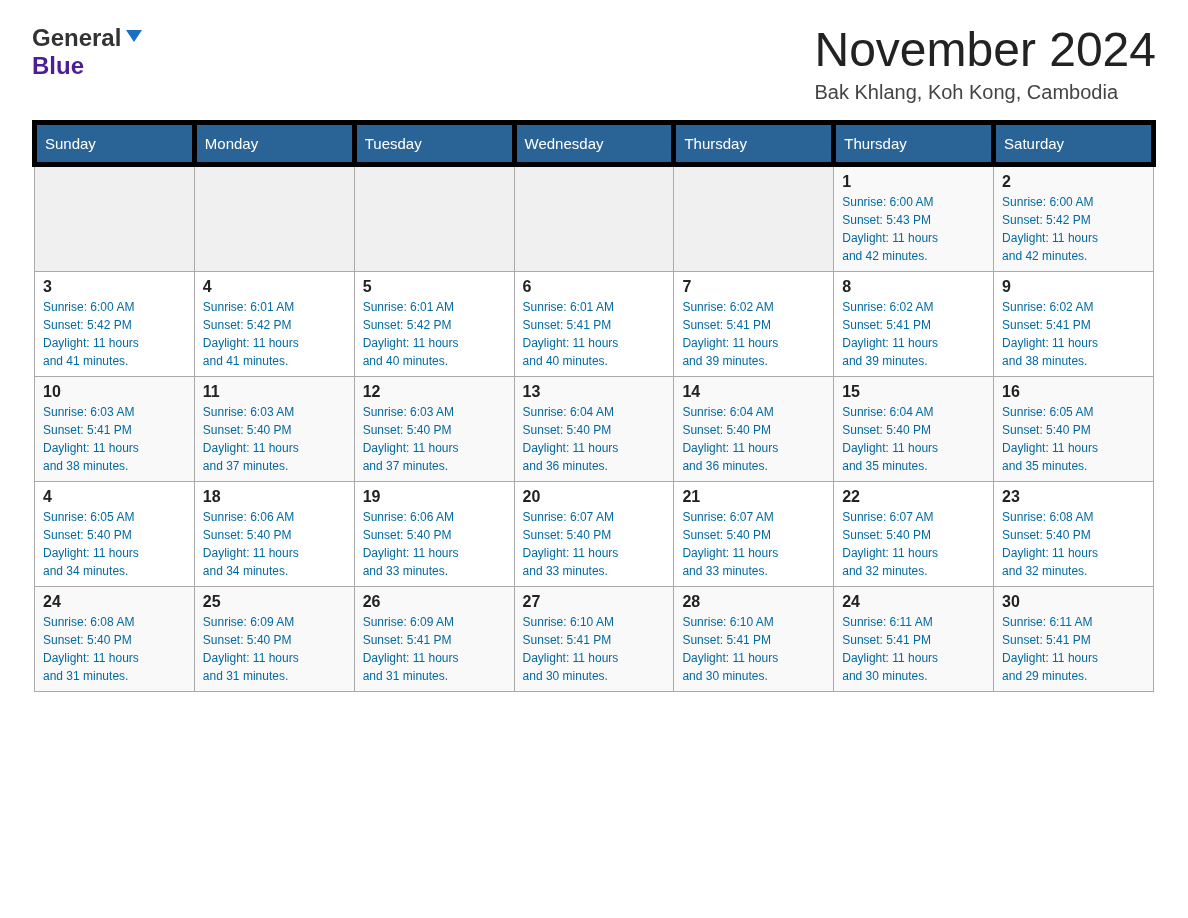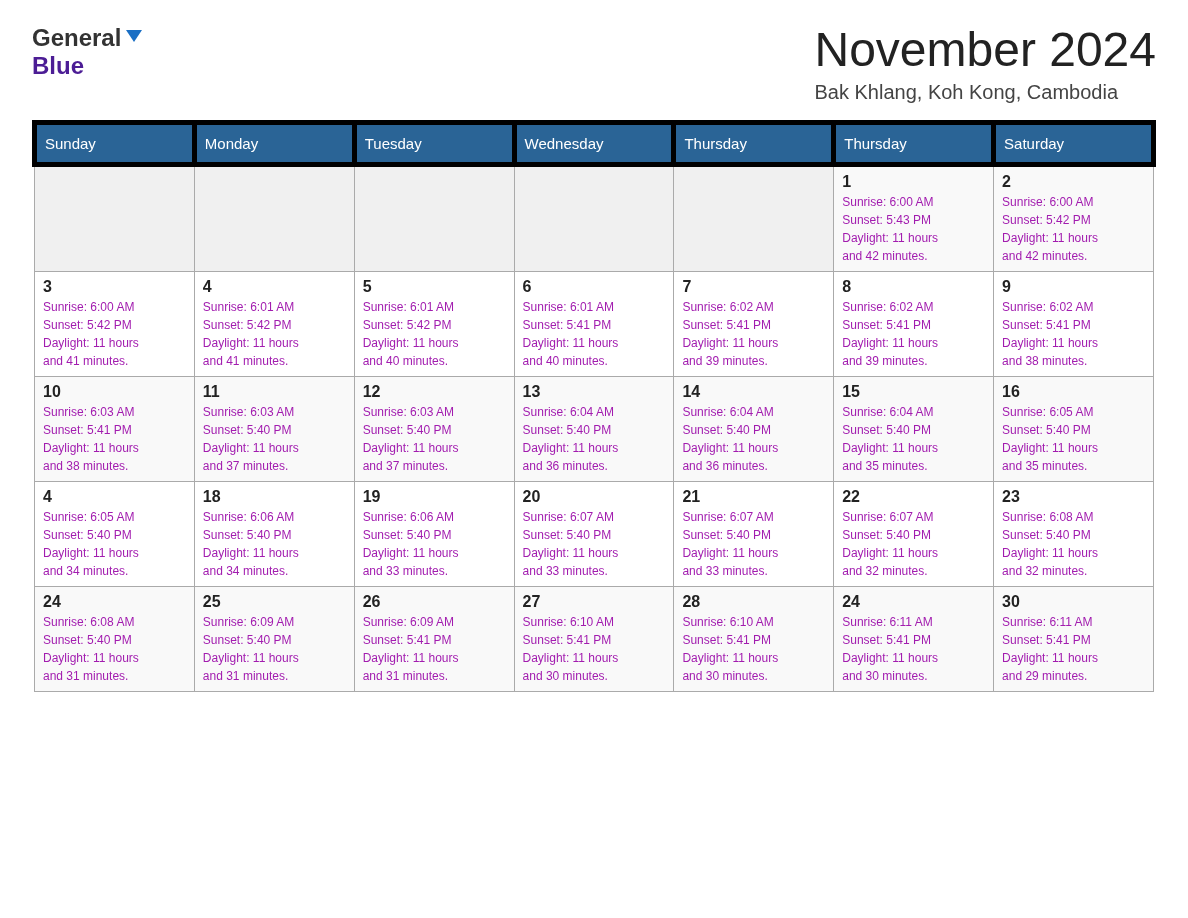--- a/index.html
+++ b/index.html
@@ -64,21 +64,21 @@
     }
     .day-number {
       font-size: 16px;
       font-weight: bold;
       color: #222;
       display: block;
       margin-bottom: 2px;
     }
     .day-info {
       font-size: 12px;
-      color: #a21caf;
+      color: #0369a1;
       line-height: 1.5;
     }
     .logo-wrapper {
       display: flex;
       flex-direction: row;
       align-items: center;
     }
     .logo-text-general {
       font-size: 24px;
       font-weight: bold;

